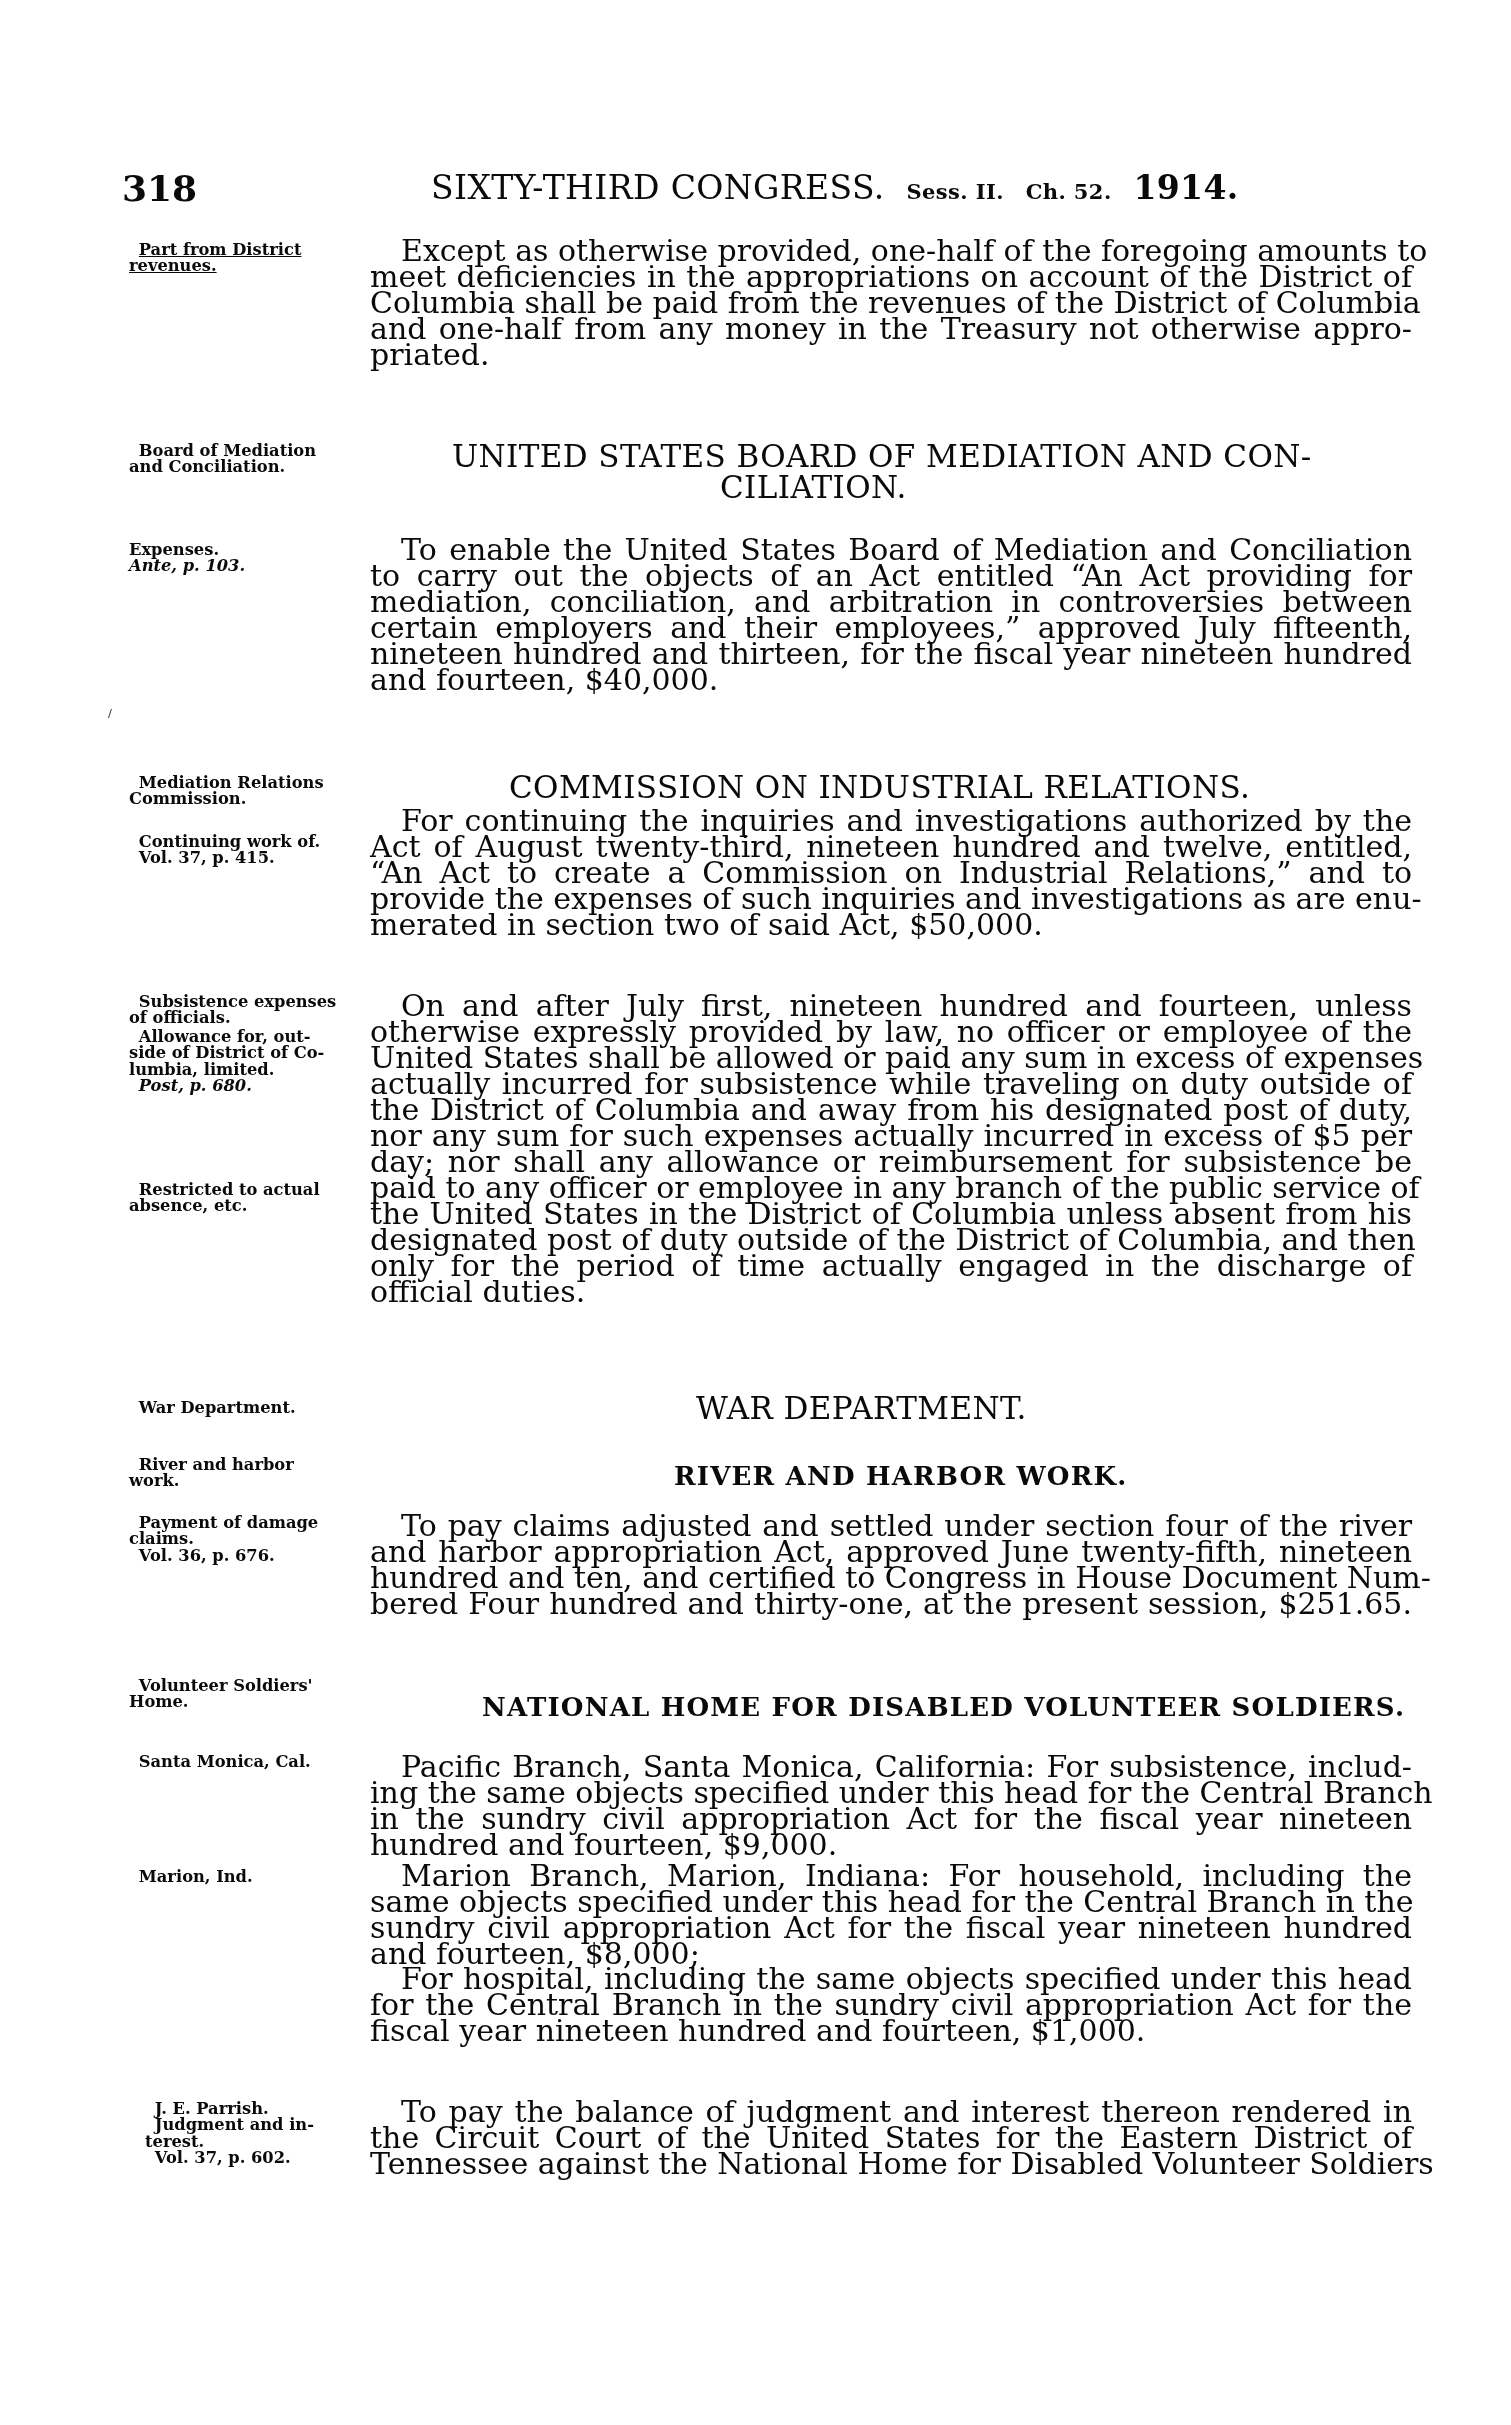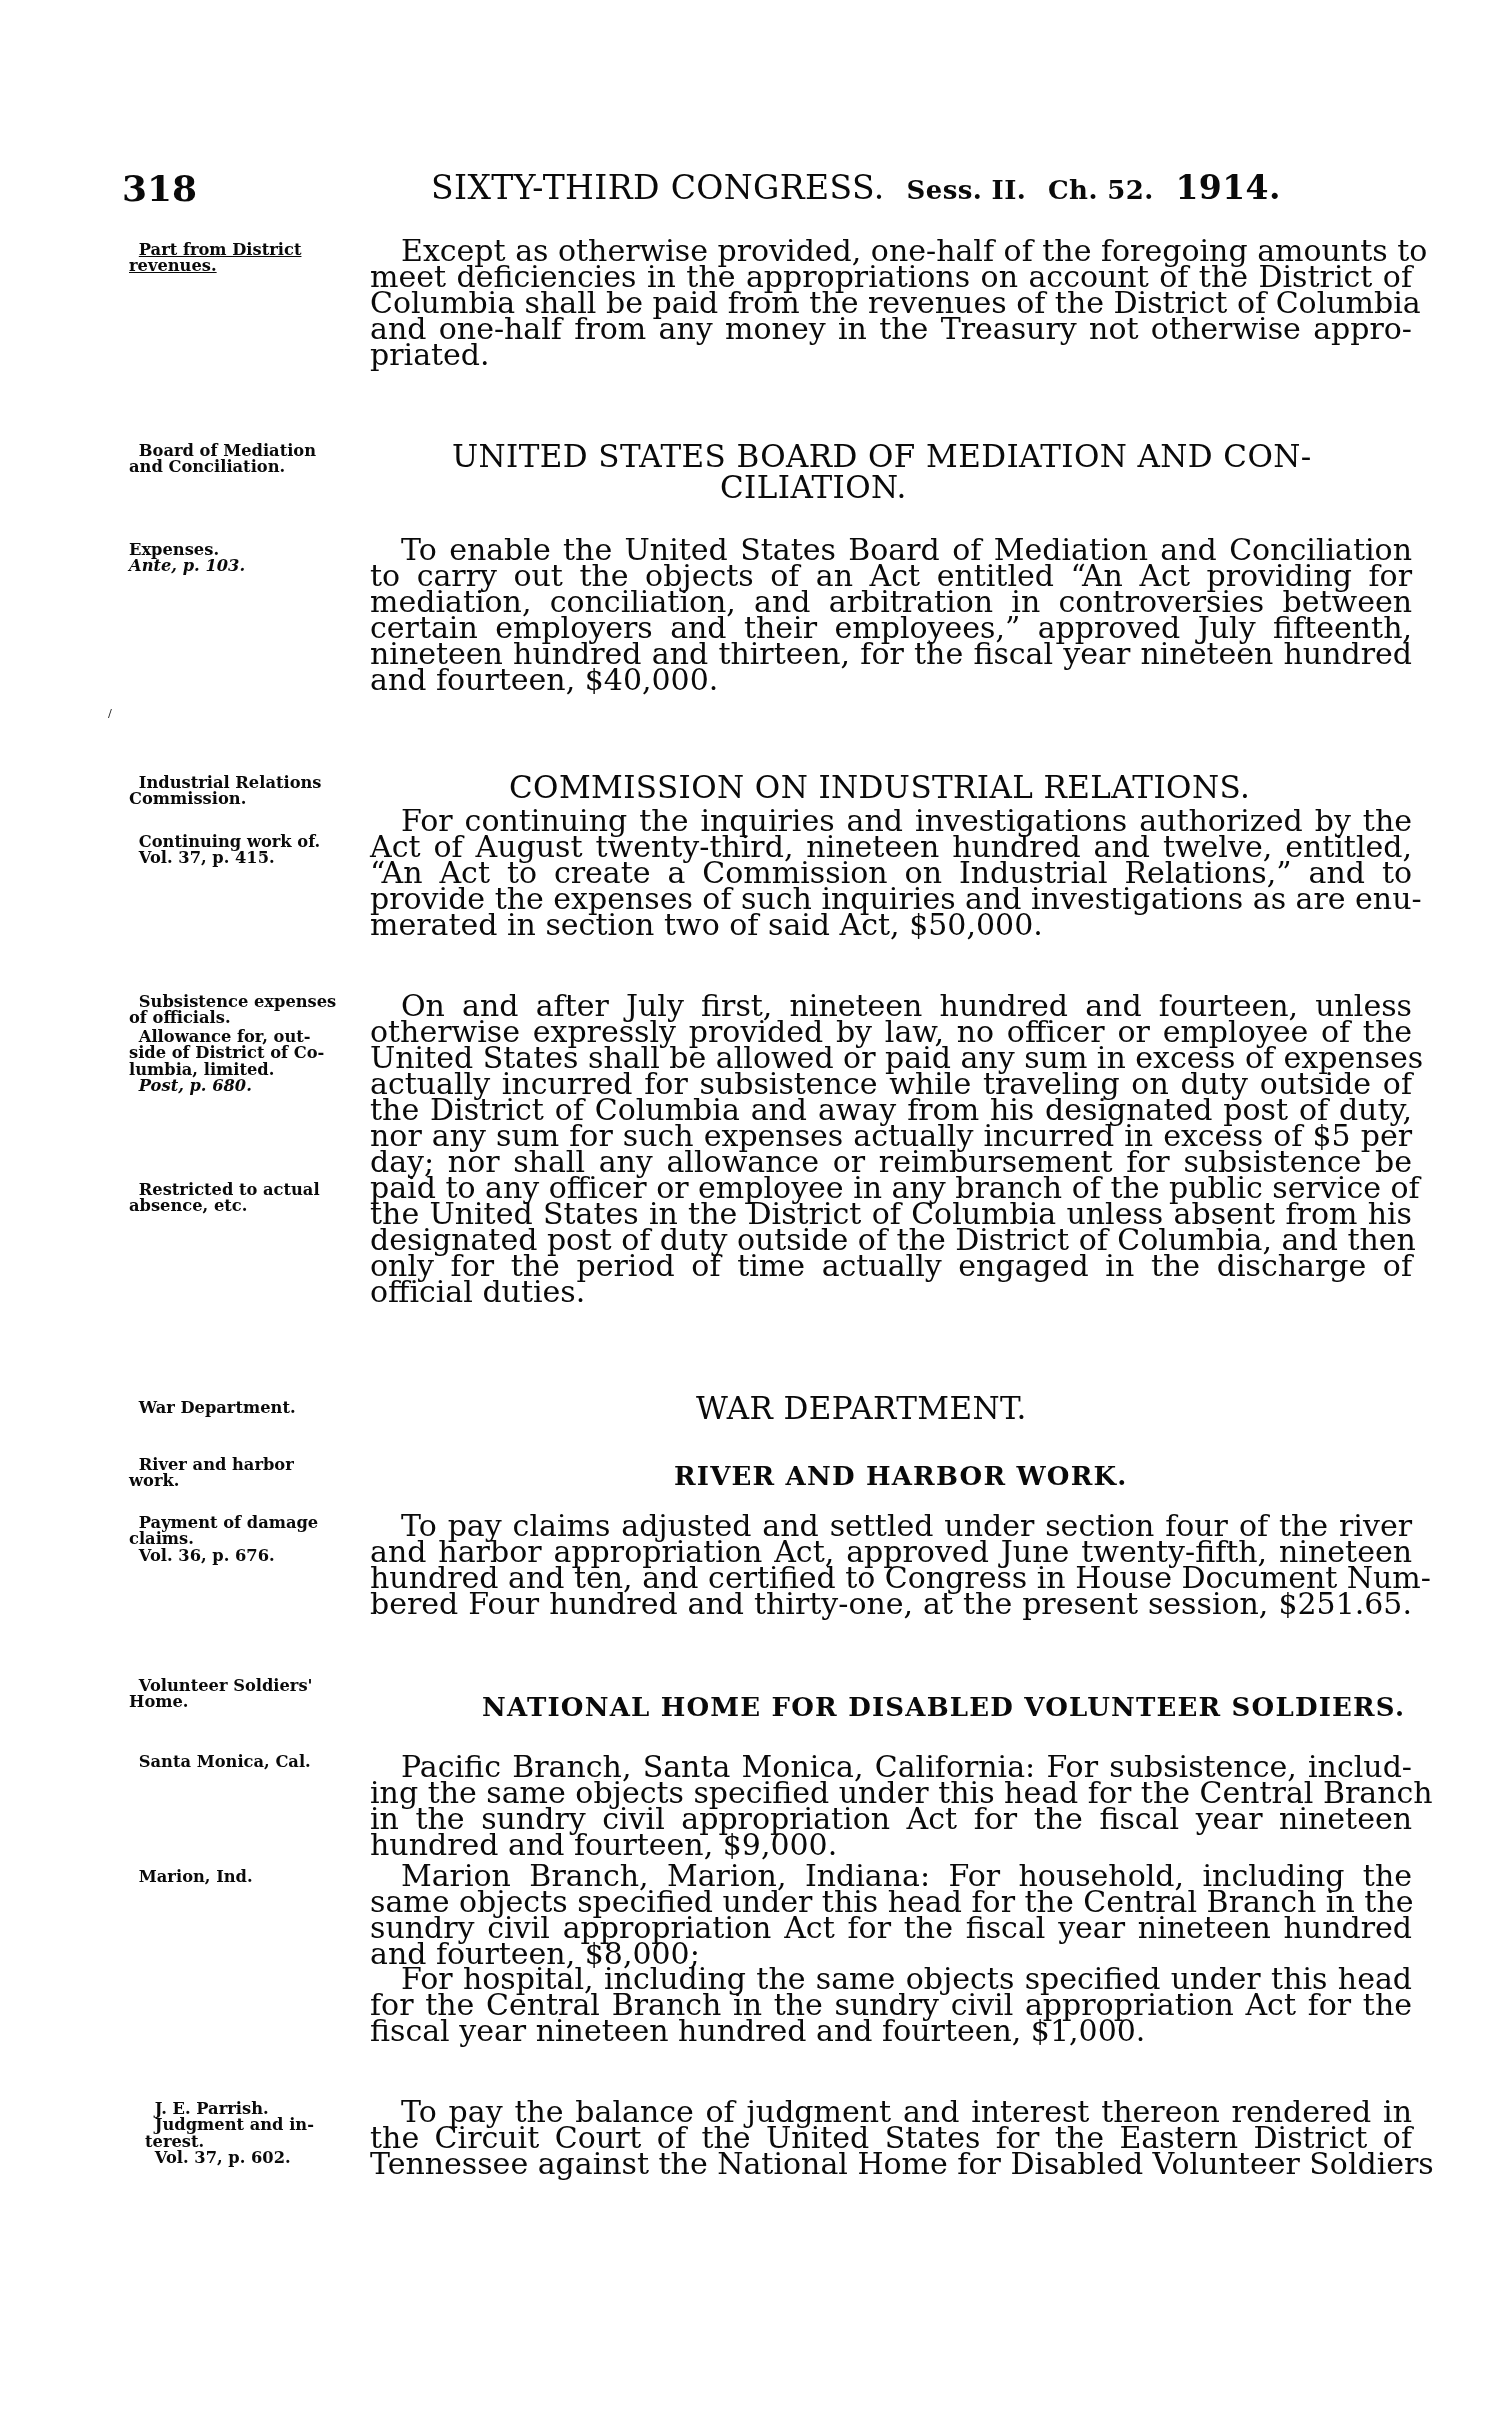--- a/index.html
+++ b/index.html
@@ -2,21 +2,21 @@
 <html style="font-size:13px"><head>
   <meta charset="utf-8">
   <style>
     html, body { margin: 0; padding: 0; background: #ffffff; }
     body { width: 1511px; height: 2426px; position: relative; overflow: hidden;
            font-family: "DejaVu Serif", "Liberation Serif", serif; color: #0a0a0a; }
     .page { position: absolute; left: 0; top: 0; width: 1368px; height: 2426px; }
     .abs { position: absolute; white-space: nowrap; }
     .pagenum { left: 122px; top: 167px; font-size: 36px; font-weight: bold; }
     .running-head { left: 431px; top: 168px; font-size: 33px; font-weight: normal; letter-spacing: 0.4px; }
-    .running-head .sc { font-size: 26px; font-weight: bold; }
+    .running-head .sc { font-size: 21px; font-weight: bold; }
     .running-head .b { font-weight: bold; }
 
     .margin { position: absolute; left: 129px; width: 236px; font-size: 16.3px; font-weight: bold;
               line-height: 16.3px; text-align: justify; }
     .margin .ln { display: block; white-space: nowrap; }
     .margin .ind { padding-left: 9.8px; }
     .margin i { font-style: italic; }
 
     .body { position: absolute; left: 370px; width: 1042px; font-size: 30px; line-height: 26px; }
     .body .ln { display: block; white-space: nowrap; text-align: justify; text-align-last: justify; height: 26px; overflow: visible; }
@@ -68,21 +68,21 @@
     <span class="ln first">To enable the United States Board of Mediation and Conciliation</span>
     <span class="ln">to carry out the objects of an Act entitled “An Act providing for</span>
     <span class="ln">mediation, conciliation, and arbitration in controversies between</span>
     <span class="ln">certain employers and their employees,” approved July fifteenth,</span>
     <span class="ln">nineteen hundred and thirteen, for the fiscal year nineteen hundred</span>
     <span class="ln last">and fourteen, $40,000.</span>
   </div>
   <div class="speck" style="left:108px; top:706px;">/</div>
 
   <div class="margin" style="top:775px;">
-    <span class="ln ind">Industrial Relations</span>
+    <span class="ln ind">Mediation Relations</span>
     <span class="ln">Commission.</span>
   </div>
   <div class="heading" style="left:509px; top:769px;">COMMISSION ON INDUSTRIAL RELATIONS.</div>
 
   <div class="margin" style="top:834px;">
     <span class="ln ind">Continuing work of.</span>
     <span class="ln ind">Vol. 37, p. 415.</span>
   </div>
   <div class="body" style="top:808px;">
     <span class="ln first">For continuing the inquiries and investigations authorized by the</span>

